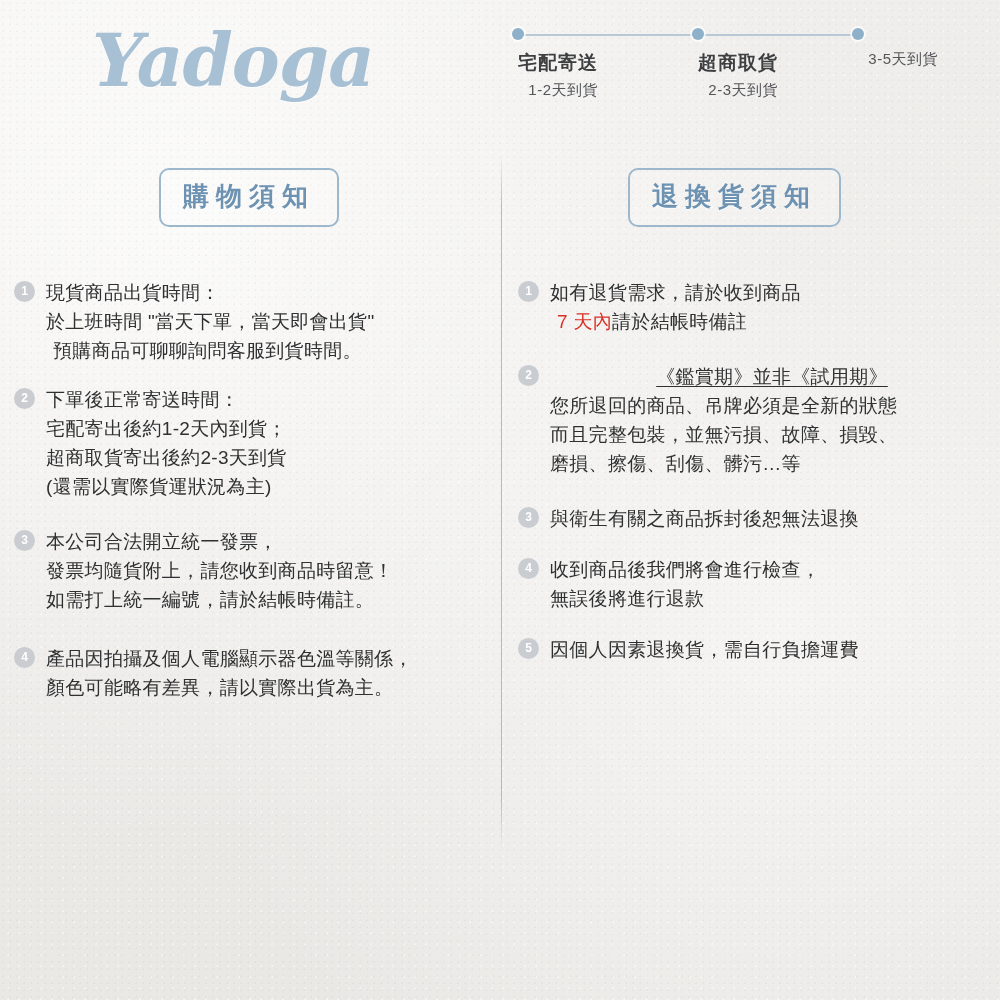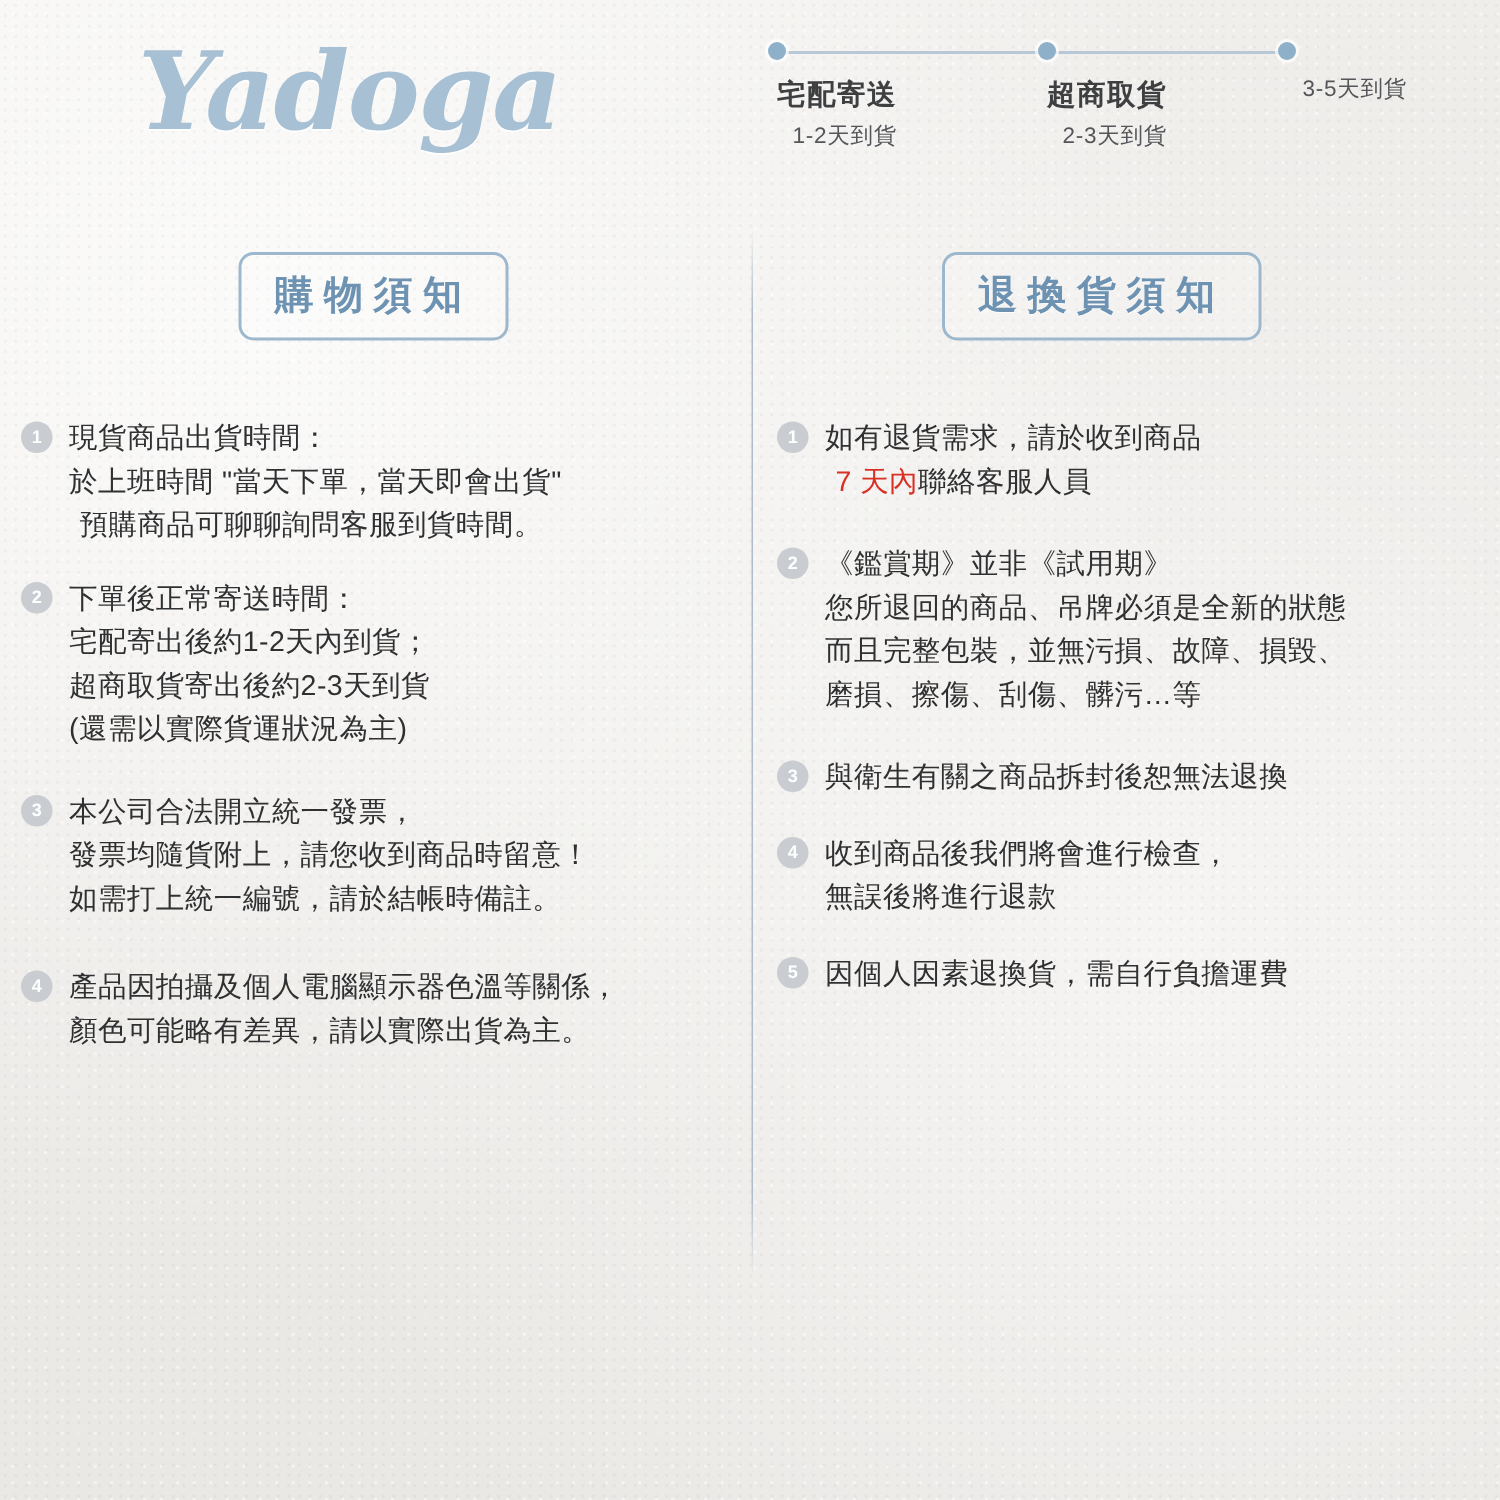--- a/index.html
+++ b/index.html
@@ -103,21 +103,21 @@
   }
   .line {
     font-size: 19px;
     color: #2f3031;
     line-height: 29px;
     letter-spacing: 0.3px;
     white-space: nowrap;
   }
   .line.indent { padding-left: 7px; }
   .red { color: #d93025; }
-  .ul  { text-underline-offset: 3px; }
+  .ul  { text-decoration: underline; text-underline-offset: 3px; text-align: center; }
 
   
   .footer {
     position: absolute; left: 0; bottom: 0; width: 1000px; height: 128px;
     background: #9fb6c8;
     color: #ffffff;
     display: flex; flex-direction: column;
     align-items: center; justify-content: center;
   }
   .footer div {
@@ -190,21 +190,21 @@
       <div class="line">產品因拍攝及個人電腦顯示器色溫等關係，</div>
       <div class="line">顏色可能略有差異，請以實際出貨為主。</div>
     </div>
   </div>
 
   <div class="col" id="col-right">
 
     <div class="item" style="margin-bottom:26px;">
       <div class="num">1</div>
       <div class="line">如有退貨需求，請於收到商品</div>
-      <div class="line indent"><span class="red">7 天內</span><span>聯絡客服人員</span></div>
+      <div class="line indent"><span class="red">7 天內</span><span>請於結帳時備註</span></div>
     </div>
 
     <div class="item" style="margin-bottom:26px;">
       <div class="num">2</div>
       <div class="line ul">《鑑賞期》並非《試用期》</div>
       <div class="line">您所退回的商品、吊牌必須是全新的狀態</div>
       <div class="line">而且完整包裝，並無污損、故障、損毀、</div>
       <div class="line">磨損、擦傷、刮傷、髒污…等</div>
     </div>
 

